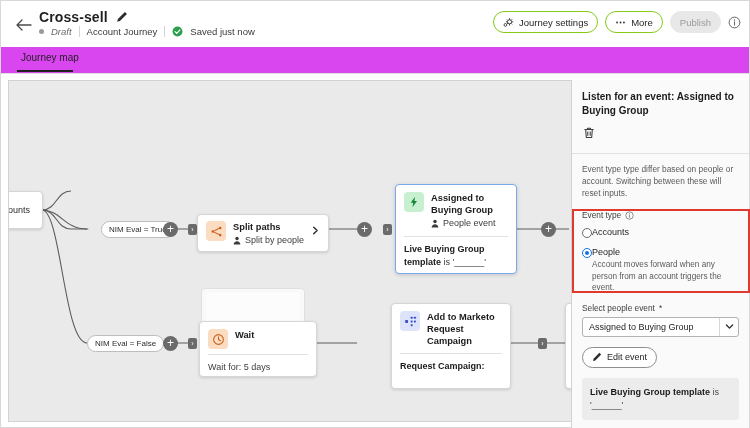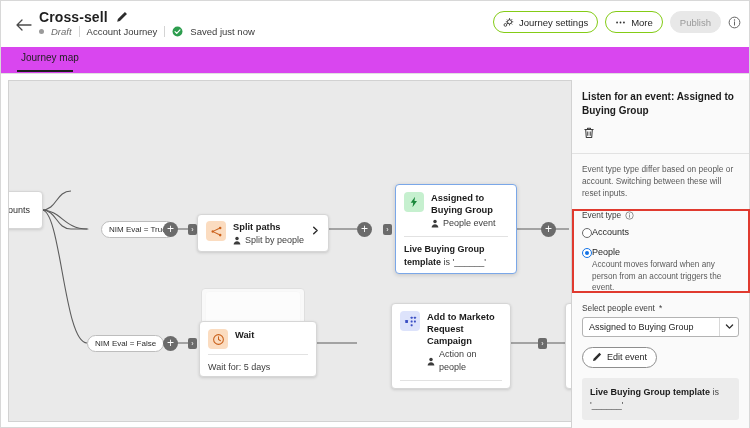--- a/index.html
+++ b/index.html
@@ -455,27 +455,20 @@
             <rect x="1.5" y="6.3" width="3.4" height="3.4" rx=".6"></rect>
             <rect x="8.2" y="2.2" width="2.4" height="2.4" rx=".5"></rect>
             <rect x="12.2" y="2.2" width="2.4" height="2.4" rx=".5"></rect>
             <rect x="8.2" y="6.8" width="2.4" height="2.4" rx=".5"></rect>
             <rect x="12.2" y="6.8" width="2.4" height="2.4" rx=".5"></rect>
             <rect x="8.2" y="11.4" width="2.4" height="2.4" rx=".5"></rect>
           </svg>
         </div>
         <div class="node-titles">
           <div class="node-title">Add to Marketo Request Campaign</div>
-          <div class="node-sub">
-            <svg class="person-ico" viewBox="0 0 10 11" fill="#3c3c3c">
-              <circle cx="5" cy="3" r="2.2"></circle>
-                <path d="M.8 10.5c0-2.3 1.9-4 4.2-4s4.2 1.7 4.2 4z"></path>
-            </svg>
-            <span>Action on people</span>
-          </div>
         </div>
       </div>
       <div class="node-divider"></div>
       <div class="node-body">
         <b>Request Campaign:</b>
         
       </div>
     </div>
 
     <div class="node" style="left:190px; top:240px; width:118px; height:56px;">

